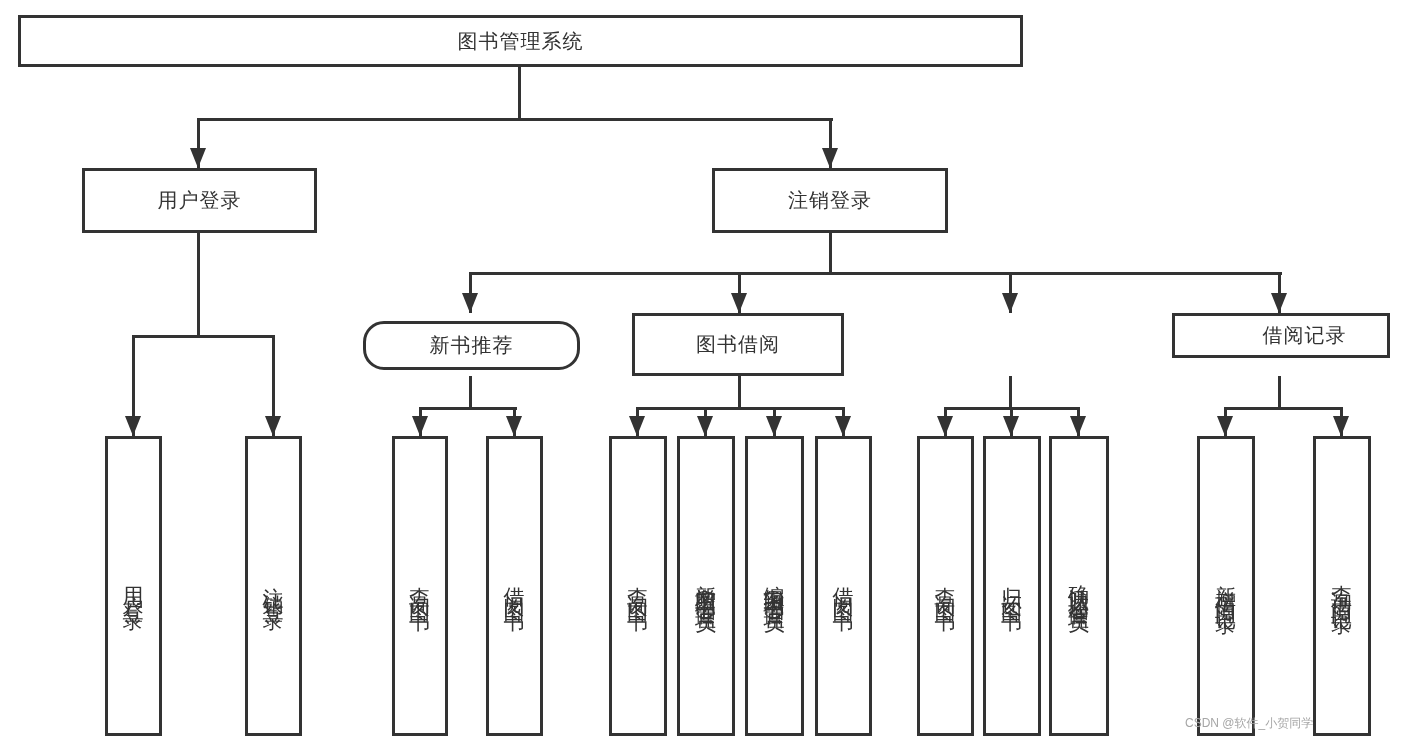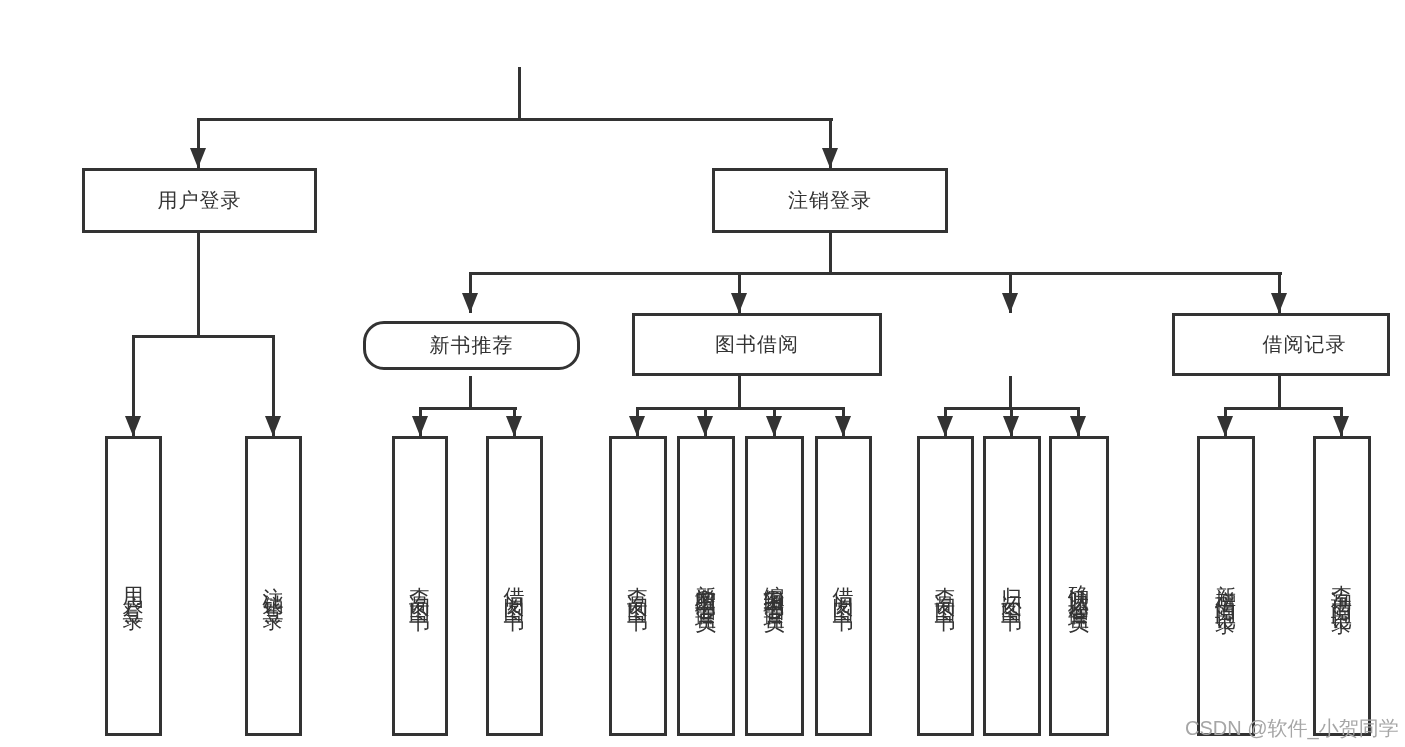--- a/index.html
+++ b/index.html
@@ -44,30 +44,33 @@
     position: absolute;
     width: 0; height: 0;
     border-left: 8px solid transparent;
     border-right: 8px solid transparent;
     border-top: 20px solid var(--line);
   }
   .watermark {
     position: absolute;
     left: 1185px;
     top: 715px;
-    font-size: 20px;
+    font-size: 12px;
     color: var(--watermark);
     white-space: nowrap;
   }
 </style>
 </head>
 <body>
 
 <div class="canvas">
 
+  <div class="box h" style="left:18px; top:15px; width:1005px; height:52px;">
+    <span>图书管理系统</span>
+  </div>
 
   <div class="vline" style="left:518px; top:67px; height:51px;"></div>
   <div class="hline" style="left:197px; top:118px; width:636px;"></div>
   <div class="vline" style="left:197px; top:118px; height:50px;"></div>
   <div class="arrow" style="left:190px; top:148px;"></div>
   <div class="vline" style="left:829px; top:118px; height:50px;"></div>
   <div class="arrow" style="left:822px; top:148px;"></div>
 
   <div class="box h" style="left:82px; top:168px; width:235px; height:65px;">
     <span>用户登录</span>
@@ -90,24 +93,24 @@
   <div class="vline" style="left:738px; top:272px; height:41px;"></div>
   <div class="arrow" style="left:731px; top:293px;"></div>
   <div class="vline" style="left:1009px; top:272px; height:41px;"></div>
   <div class="arrow" style="left:1002px; top:293px;"></div>
   <div class="vline" style="left:1278px; top:272px; height:41px;"></div>
   <div class="arrow" style="left:1271px; top:293px;"></div>
 
   <div class="box h" style="left:363px; top:321px; width:217px; height:49px;border-radius:21px;">
     <span>新书推荐</span>
   </div>
-  <div class="box h" style="left:632px; top:313px; width:250px; height:63px;">
+  <div class="box h" style="left:632px; top:313px; width:212px; height:63px;">
     <span>图书借阅</span>
   </div>
-  <div class="box h" style="left:1172px; top:313px; width:218px; height:63px;padding-left:47px;">
+  <div class="box h" style="left:1172px; top:313px; width:218px; height:45px;padding-left:47px;">
     <span>借阅记录</span>
   </div>
 
   <div class="vline" style="left:469px; top:376px; height:31px;"></div>
   <div class="hline" style="left:419px; top:407px; width:98px;"></div>
   <div class="vline" style="left:419px; top:407px; height:29px;"></div>
   <div class="arrow" style="left:412px; top:416px;"></div>
   <div class="vline" style="left:513px; top:407px; height:29px;"></div>
   <div class="arrow" style="left:506px; top:416px;"></div>
 

